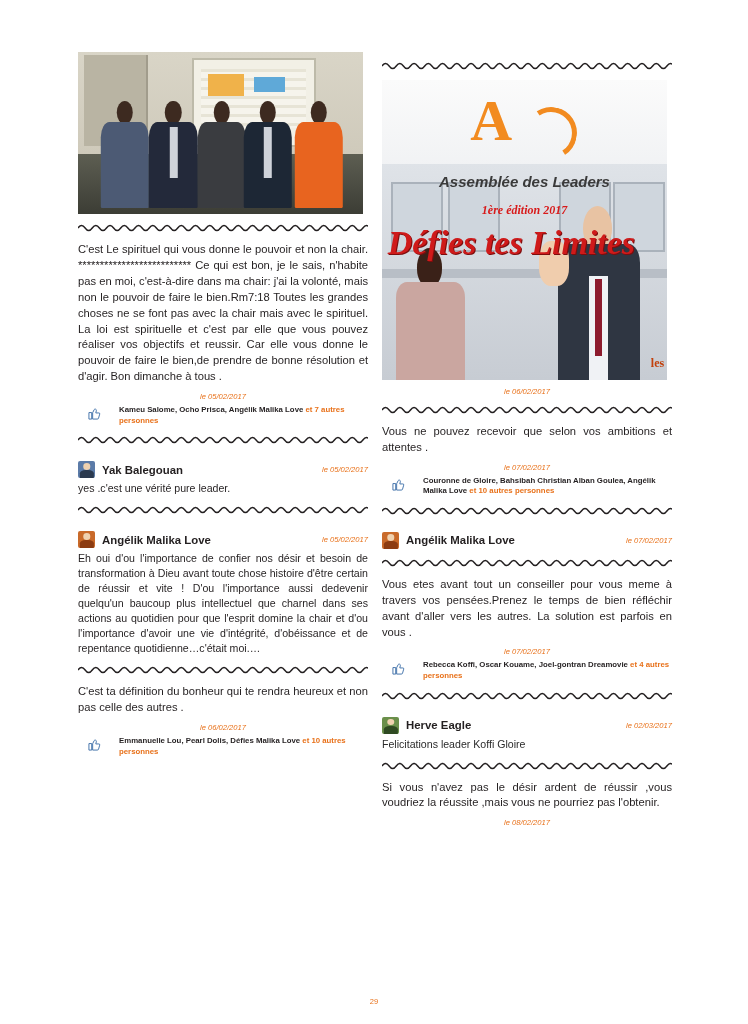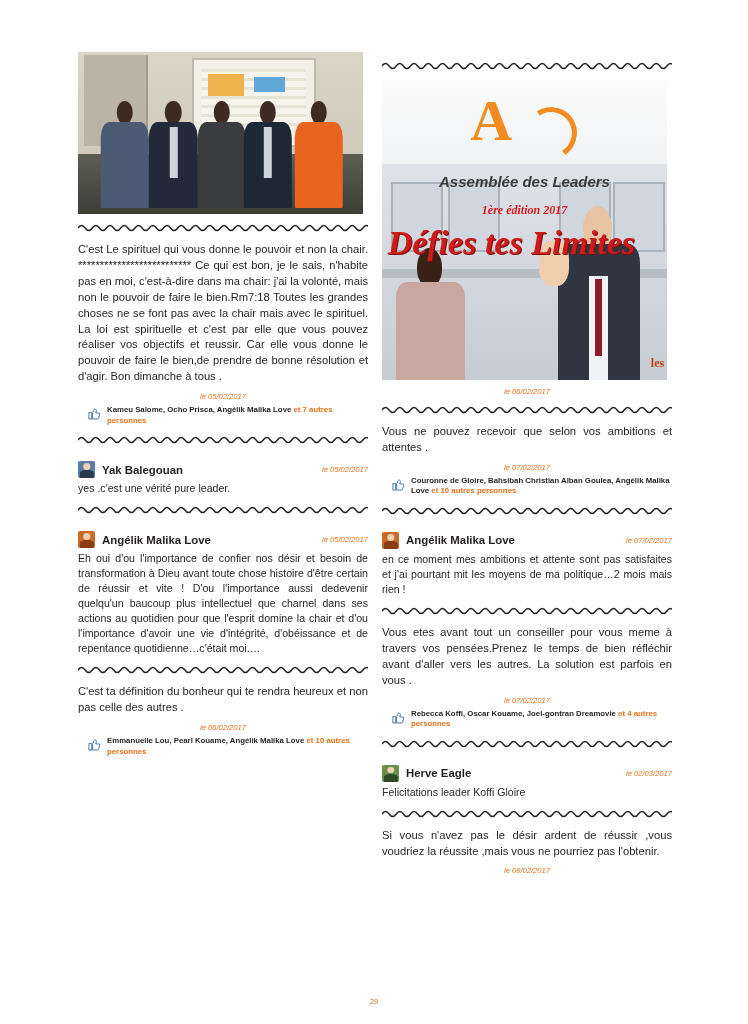--- a/index.html
+++ b/index.html
@@ -228,21 +228,21 @@
     font-size: 7.6px;
     font-style: italic;
     color: #e8711a;
     text-align: center;
     margin: 7px 0 4px 0;
   }
 
   .likes {
     display: flex;
     align-items: flex-start;
-    gap: 6px;
+    gap: 18px;
     margin: 2px 0 2px 10px;
   }
   .thumb {
     width: 13px; height: 13px;
     flex: 0 0 13px;
     position: relative;
     margin-top: 2px;
   }
   .thumb svg { display:block; }
   .likes-text {
@@ -416,21 +416,21 @@
     <p class="body-text">C'est ta définition du bonheur qui te rendra heureux et non pas celle des autres .</p>
     <div class="date">le 06/02/2017</div>
 
     <div class="likes">
       <span class="thumb">
         <svg viewBox="0 0 14 14" width="13" height="13" xmlns="http://www.w3.org/2000/svg">
           <path d="M1 6 h3 v7 h-3 z" fill="none" stroke="#3d6ea8" stroke-width="1"></path>
           <path d="M5 13 h5 a1.4 1.4 0 0 0 1.4-1.1 l1.2-4.2 a1 1 0 0 0 -1-1.3 h-3.2 l0.6-2.6 a1.3 1.3 0 0 0 -2.4-0.9 l-1.6 3.3 z" fill="none" stroke="#3d6ea8" stroke-width="1"></path>
         </svg>
       </span>
-      <span class="likes-text"><span>Emmanuelle Lou, Pearl Kouame, Angélik Malika Love</span><span class="more"> et 10 autres personnes</span></span>
+      <span class="likes-text"><span>Emmanuelle Lou, Pearl Dolis, Défies Malika Love</span><span class="more"> et 10 autres personnes</span></span>
     </div>
 
   </div>
 
   <div class="col col-right">
 
     <div class="squiggle">
       <svg viewBox="0 0 285 10" preserveAspectRatio="none" xmlns="http://www.w3.org/2000/svg">
         <path d="M0 5 Q 3.5 0 7 5 T 14 5 T 21 5 T 28 5 T 35 5 T 42 5 T 49 5 T 56 5 T 63 5 T 70 5 T 77 5 T 84 5 T 91 5 T 98 5 T 105 5 T 112 5 T 119 5 T 126 5 T 133 5 T 140 5 T 147 5 T 154 5 T 161 5 T 168 5 T 175 5 T 182 5 T 189 5 T 196 5 T 203 5 T 210 5 T 217 5 T 224 5 T 231 5 T 238 5 T 245 5 T 252 5 T 259 5 T 266 5 T 273 5 T 280 5 T 287 5" fill="none" stroke="#231f20" stroke-width="1.4"></path>
       </svg>
@@ -492,21 +492,20 @@
 
     <div class="comment">
       <div class="comment-head">
         <span class="avatar av-orange">
             <span class="a-head"></span>
             <span class="a-body"></span>
           </span>
         <span class="comment-name">Angélik Malika Love</span>
         <span class="comment-date">le 07/02/2017</span>
       </div>
-      <p class="comment-body">en ce moment mes ambitions et attente sont pas satisfaites et j'ai pourtant mit les moyens de ma politique…2 mois mais rien !</p>
     </div>
 
     <div class="squiggle">
       <svg viewBox="0 0 285 10" preserveAspectRatio="none" xmlns="http://www.w3.org/2000/svg">
         <path d="M0 5 Q 3.5 0 7 5 T 14 5 T 21 5 T 28 5 T 35 5 T 42 5 T 49 5 T 56 5 T 63 5 T 70 5 T 77 5 T 84 5 T 91 5 T 98 5 T 105 5 T 112 5 T 119 5 T 126 5 T 133 5 T 140 5 T 147 5 T 154 5 T 161 5 T 168 5 T 175 5 T 182 5 T 189 5 T 196 5 T 203 5 T 210 5 T 217 5 T 224 5 T 231 5 T 238 5 T 245 5 T 252 5 T 259 5 T 266 5 T 273 5 T 280 5 T 287 5" fill="none" stroke="#231f20" stroke-width="1.4"></path>
       </svg>
     </div>
 
     <p class="body-text">Vous etes avant tout un conseiller pour vous meme à travers vos pensées.Prenez le temps de bien réfléchir avant d'aller vers les autres. La solution est parfois en vous .</p>
     <div class="date">le 07/02/2017</div>

